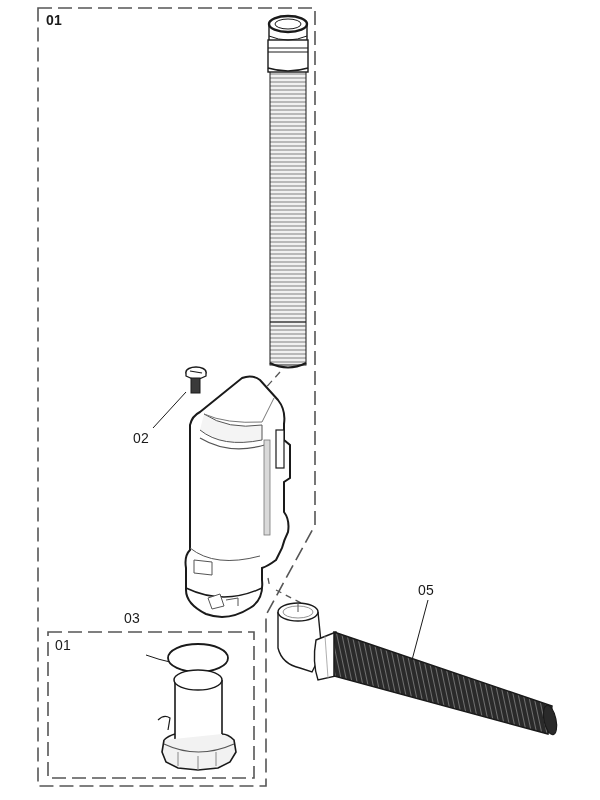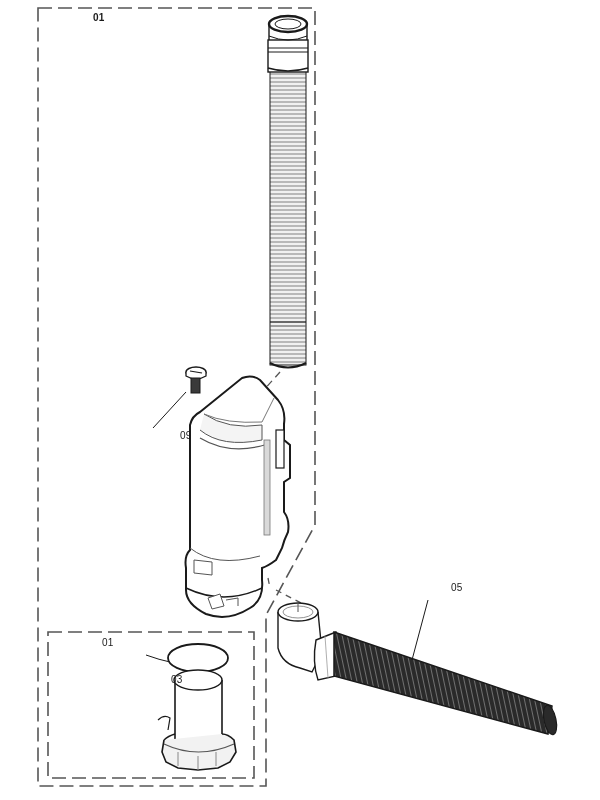--- a/index.html
+++ b/index.html
@@ -1,18 +1,18 @@
 <!DOCTYPE html>
 <html><head>
   <meta charset="utf-8">
   <style>
     html, body { margin: 0; padding: 0; background: #ffffff; }
     body { width: 600px; height: 800px; position: relative; overflow: hidden; font-family: "Liberation Sans", sans-serif; }
     #diagram { position: absolute; left: 0; top: 0; width: 600px; height: 800px; }
-    .callout { position: absolute; font-family: "Liberation Sans", sans-serif; font-size: 10px; color: #1a1a1a; letter-spacing: 0.3px; margin-left: 47px; }
+    .callout { position: absolute; font-family: "Liberation Sans", sans-serif; font-size: 14px; color: #1a1a1a; letter-spacing: 0.3px; }
     .callout.bold { font-weight: bold; }
   </style>
 </head>
 <body>
 
 <svg id="diagram" viewBox="0 0 600 800" xmlns="http://www.w3.org/2000/svg">
   <defs>
     <pattern id="ribs-v" width="10" height="4" patternUnits="userSpaceOnUse">
       <rect width="10" height="4" fill="#f0f0f0"></rect>
       <line x1="0" y1="2" x2="10" y2="2" stroke="#9a9a9a" stroke-width="1.3"></line>
@@ -115,16 +115,16 @@
   </g>
 
   <g>
     <path d="M334 632 L552 706 L548 734 L334 676 Z" fill="url(#ribs-dark)" stroke="#1a1a1a" stroke-width="1.5"></path>
     <ellipse cx="550" cy="720" rx="6" ry="15" fill="#2a2a2a" stroke="#1a1a1a" stroke-width="1.2" transform="rotate(-12 550 720)"></ellipse>
   </g>
   <line x1="428" y1="600" x2="412" y2="660" stroke="#1a1a1a" stroke-width="1"></line>
 </svg>
 
 <div class="callout bold" style="left:46px; top:12px;">01</div>
-<div class="callout" style="left:133px; top:430px;">09</div>
-<div class="callout" style="left:124px; top:674px;">03</div>
+<div class="callout" style="left:133px; top:430px;">02</div>
+<div class="callout" style="left:124px; top:610px;">03</div>
 <div class="callout" style="left:55px; top:637px;">01</div>
-<div class="callout" style="left:404px; top:582px;">05</div>
+<div class="callout" style="left:418px; top:582px;">05</div>
 
 </body></html>

